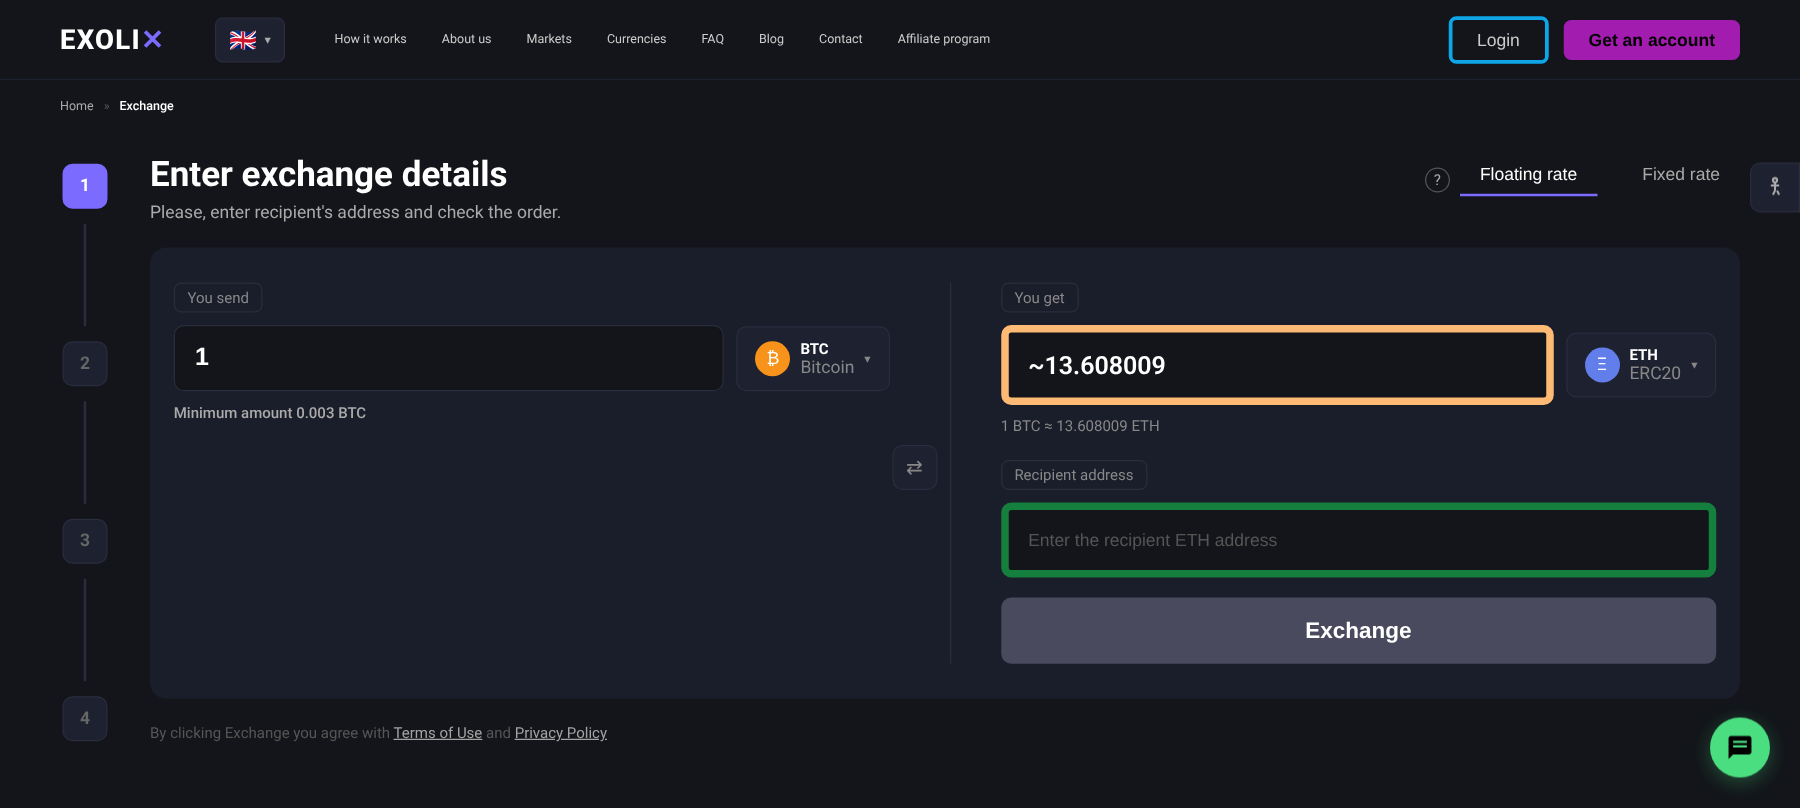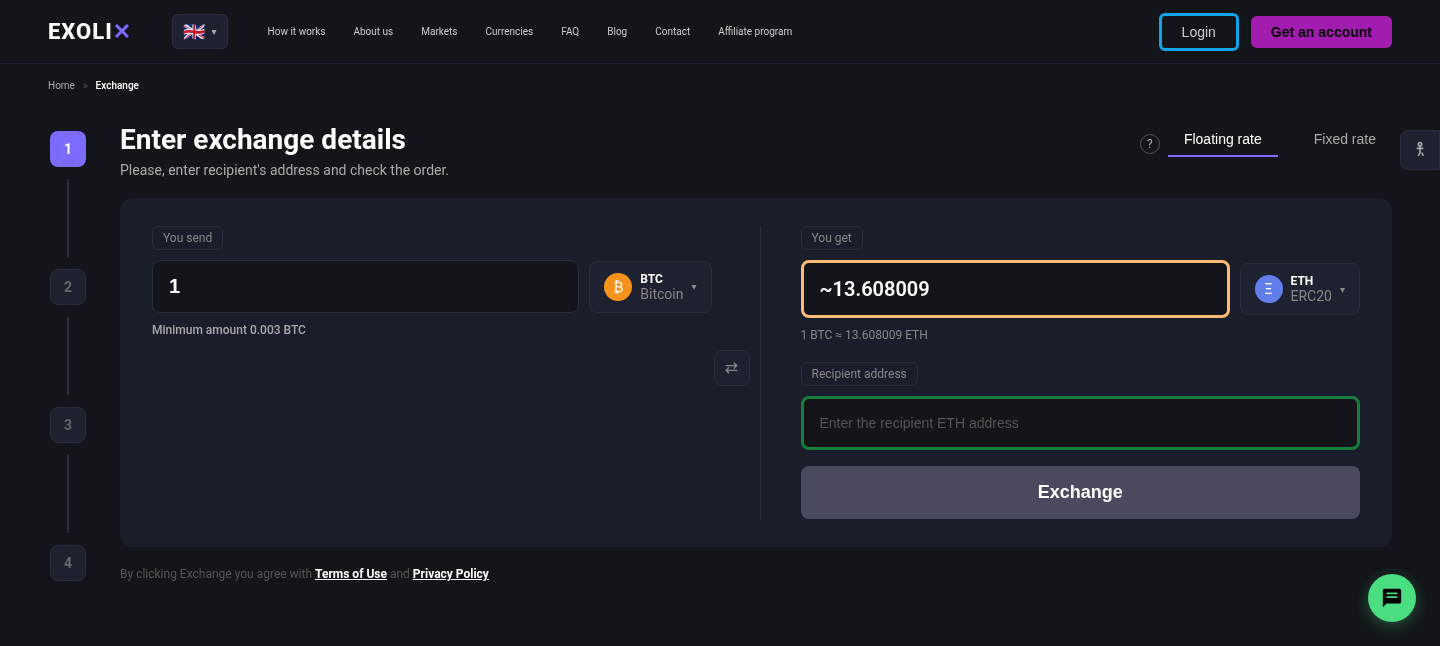--- a/index.html
+++ b/index.html
@@ -156,21 +156,21 @@
       cursor: pointer;
       margin-right: 8px;
       margin-top: 8px;
     }
     .rate-tabs-wrapper { display: flex; align-items: center; }
 
     
     .exchange-box {
       background: #1a1d2a;
       border-radius: 13px;
-      padding: 28px 32px 28px;
+      padding: 28px 19px 28px;
       display: flex;
       gap: 0;
     }
     .send-panel { flex: 1; }
     .get-panel { flex: 1; padding-left: 32px; }
     .panel-label {
       font-size: 12px;
       color: #888;
       margin-bottom: 10px;
       border: 1px solid #2a2d3e;
@@ -251,35 +251,35 @@
       width: 1px;
       background: #2a2d3e;
       margin: 0 8px;
       align-self: stretch;
     }
 
     
     .get-amount {
       flex: 1;
       background: #13151a;
-      border: 3px solid #fdba74;
+      border: 6px solid #fdba74;
       border-radius: 8px;
       padding: 14px 16px;
       font-size: 20px;
       font-weight: 600;
       color: #fff;
     }
     .rate-info { font-size: 12px; color: #888; margin-top: 10px; }
 
     
     .recipient-section { margin-top: 20px; }
     .recipient-input {
       width: 100%;
       background: #13151a;
-      border: 3px solid #15803d;
+      border: 6px solid #15803d;
       border-radius: 8px;
       padding: 16px;
       font-size: 14px;
       color: #666;
       outline: none;
     }
     .recipient-input::placeholder { color: #555; }
 
     
     .exchange-btn {
@@ -294,21 +294,21 @@
       cursor: pointer;
       margin-top: 16px;
     }
 
     
     .footer-note {
       font-size: 12px;
       color: #555;
       margin-top: 20px;
     }
-    .footer-note a { color: #ffffff; text-decoration: underline; cursor: pointer; font-weight: bold; }
+    .footer-note a { color: #a3a3a3; text-decoration: underline; cursor: pointer; }
 
     
     .chat-bubble {
       position: fixed;
       bottom: 24px;
       right: 24px;
       width: 48px;
       height: 48px;
       background: #4ade80;
       border-radius: 50%;

